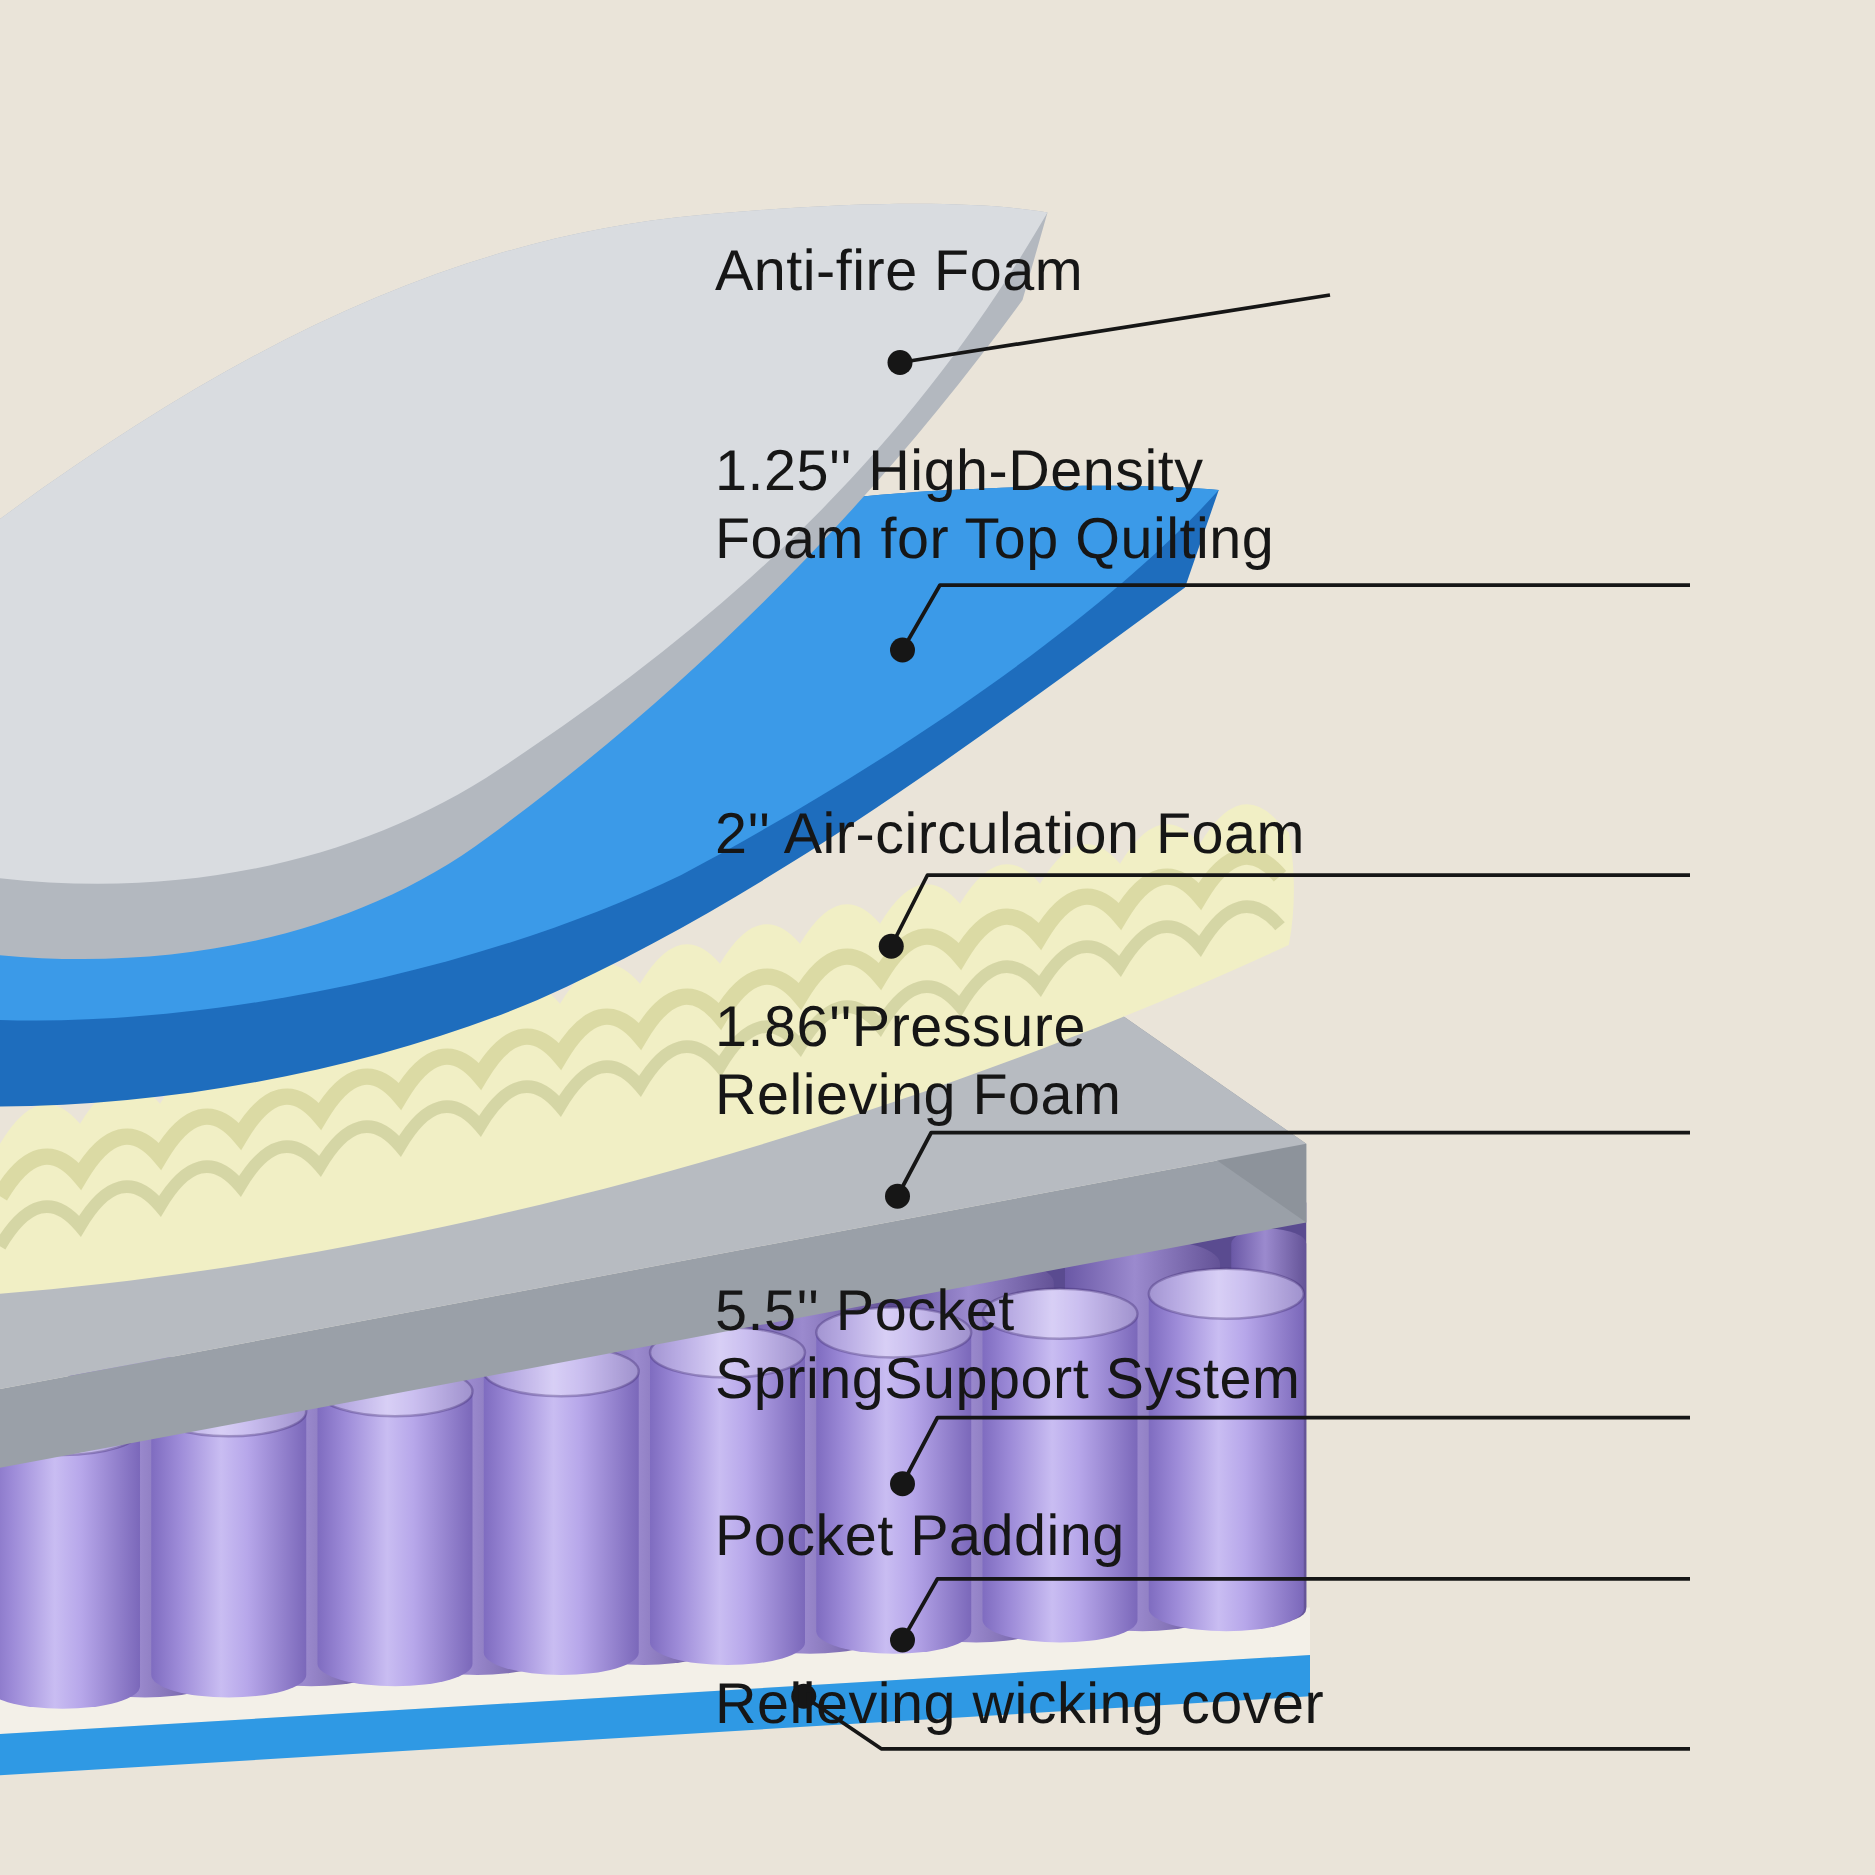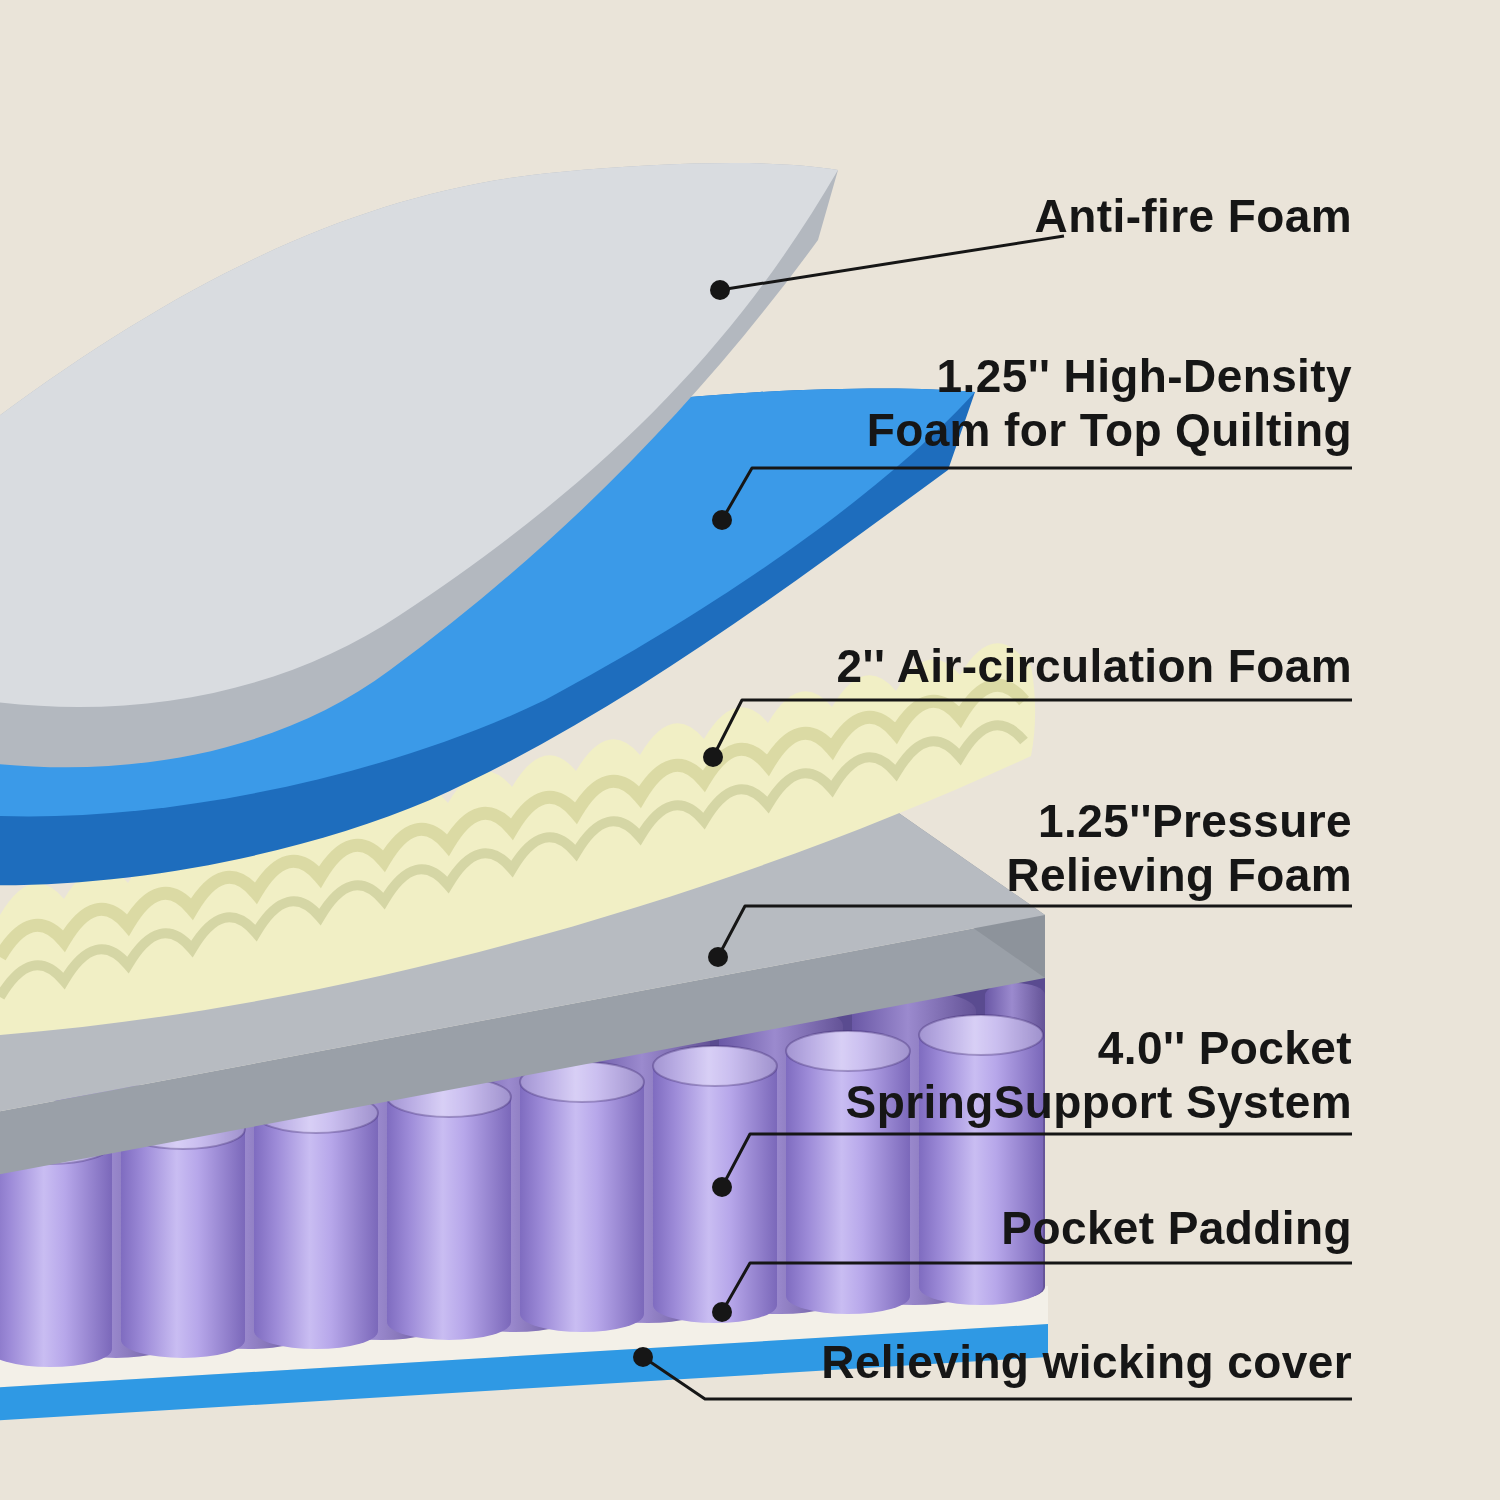--- a/index.html
+++ b/index.html
@@ -2,22 +2,22 @@
 <html><head>
 <meta charset="utf-8">
 <style>
   html,body{margin:0;padding:0;background:#eae4d9;}
   .canvas{
     position:relative;width:1500px;height:1500px;overflow:hidden;
     font-family:"Liberation Sans","DejaVu Sans",sans-serif;
   }
   .illustration{position:absolute;left:0;top:0;width:1500px;height:1500px;}
   .callout-label{
-    position:absolute;right:148px;width:780px;text-align:right;
-    font-weight:700;font-size:46px;line-height:1.17;color:#161616;
+    position:absolute;right:148px;width:780px;
+    font-weight:400;font-size:46px;line-height:1.17;color:#161616;
     white-space:pre-line;letter-spacing:.4px;
   }
 </style>
 </head>
 <body>
 
 <div class="canvas">
 
   <svg class="illustration" viewBox="0 0 1500 1500" width="1500" height="1500">
     <defs>
@@ -128,20 +128,20 @@
       <circle cx="722" cy="1187" r="10" fill="#161616"></circle>
       <circle cx="722" cy="1312" r="10" fill="#161616"></circle>
       <circle cx="643" cy="1357" r="10" fill="#161616"></circle>
     </g>
   </svg>
 
   <div class="callout-label" style="top:190px">Anti-fire Foam</div>
   <div class="callout-label" style="top:350px">1.25'' High-Density
 Foam for Top Quilting</div>
   <div class="callout-label" style="top:640px">2'' Air-circulation Foam</div>
-  <div class="callout-label" style="top:795px">1.25''Pressure
+  <div class="callout-label" style="top:795px">1.86''Pressure
 Relieving Foam</div>
-  <div class="callout-label" style="top:1022px">4.0'' Pocket
+  <div class="callout-label" style="top:1022px">5.5'' Pocket
 SpringSupport System</div>
   <div class="callout-label" style="top:1202px">Pocket Padding</div>
   <div class="callout-label" style="top:1336px">Relieving wicking cover</div>
 
 </div>
 
 </body></html>

